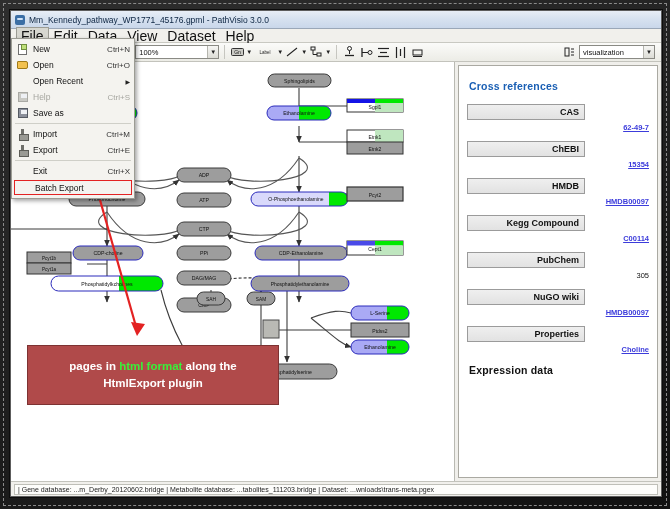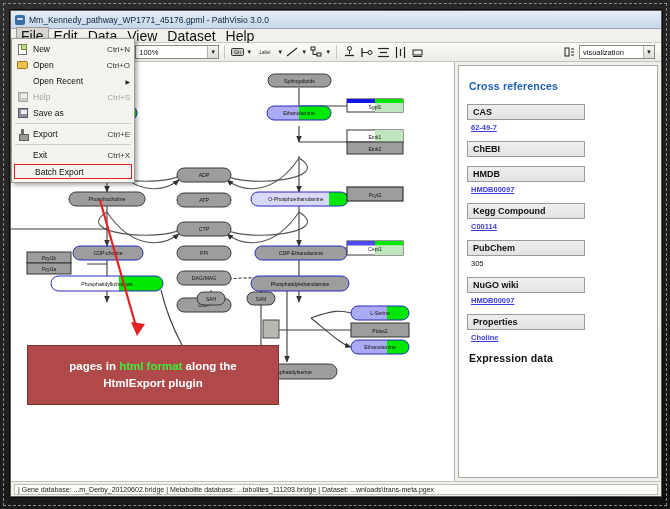--- a/index.html
+++ b/index.html
@@ -109,21 +109,21 @@
   }
   #sidebar-scroll {
     flex:1; background:#fff; margin:3px; border:1px solid #aaa9a2;
     overflow:hidden; position:relative; padding:6px 8px;
   }
   .sb-heading {
     color:#1a5fb4; font-weight:bold; font-size:10.5px;
     margin:8px 0 12px 2px; letter-spacing:.2px;
   }
   .sb-heading.dark { color:#111; margin-top:10px; }
-  .xref-row { margin-bottom:9px; }
+  .xref-row { margin-bottom:9px;text-align:right; }
   .xref-key {
     display:block; background:linear-gradient(to bottom,#efefef,#e2e2e2);
     border:1px solid #9b9b9b; font-weight:bold; font-size:9px; color:#111;
     padding:2px 5px; width:118px; margin-bottom:3px;
   }
   .xref-val { font-size:7.5px; padding-left:4px; color:#111; }
   .xref-val a { color:#3c3cdb; text-decoration:underline; font-weight:bold;margin-top:24px; }
   .xref-val.plain { font-weight:normal; }
   
   #statusbar {
@@ -606,20 +606,21 @@
       <div id="sidebar">
         <div id="sidebar-scroll">
           <div class="sb-heading">Cross references</div>
 
           <div class="xref-row">
             <span class="xref-key">CAS</span>
             <div class="xref-val"><a href="#">62-49-7</a></div>
           </div>
           <div class="xref-row">
             <span class="xref-key">ChEBI</span>
+            <div class="xref-val"><a href="#">15354</a></div>
           </div>
           <div class="xref-row">
             <span class="xref-key">HMDB</span>
             <div class="xref-val"><a href="#">HMDB00097</a></div>
           </div>
           <div class="xref-row">
             <span class="xref-key">Kegg Compound</span>
             <div class="xref-val"><a href="#">C00114</a></div>
           </div>
           <div class="xref-row">
@@ -677,20 +678,27 @@
           <span class="ico-disk"></span>
         </span>
       <span class="lb">Save as</span>
       <span class="ks"></span>
     </div>
     <div class="sep"></div>
     <div class="row">
       <span class="ic">
           <span class="ico-stamp"></span>
         </span>
+      <span class="lb">Import</span>
+      <span class="ks">Ctrl+M</span>
+    </div>
+    <div class="row">
+      <span class="ic">
+          <span class="ico-stamp"></span>
+        </span>
       <span class="lb">Export</span>
       <span class="ks">Ctrl+E</span>
     </div>
     <div class="sep"></div>
     <div class="row">
       <span class="ic"></span>
       <span class="lb">Exit</span>
       <span class="ks">Ctrl+X</span>
     </div>
     <div class="row outlined">

